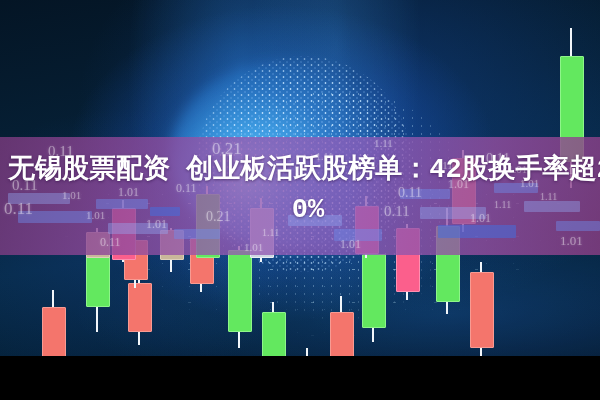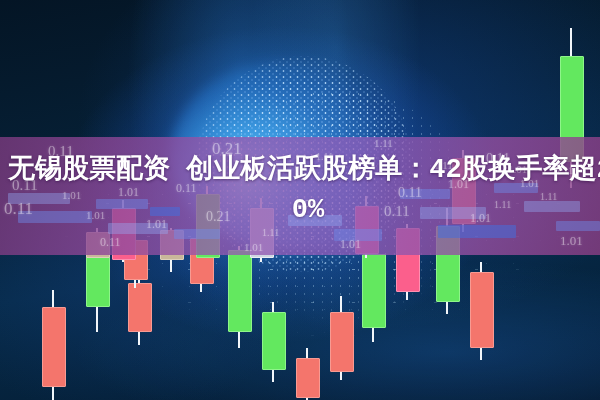--- a/index.html
+++ b/index.html
@@ -3,21 +3,21 @@
 <meta charset="utf-8">
 <style>
   html, body {
     margin: 0;
     padding: 0;
     background: #000;
   }
   #stage {
     position: relative;
     width: 600px;
-    height: 400px;
+    height: 356px;
     overflow: hidden;
     font-family: "Liberation Sans", sans-serif;
     background: #1d4ed8;
   }
 
   
   .bg-base {
     position: absolute;
     inset: 0;
     background:

